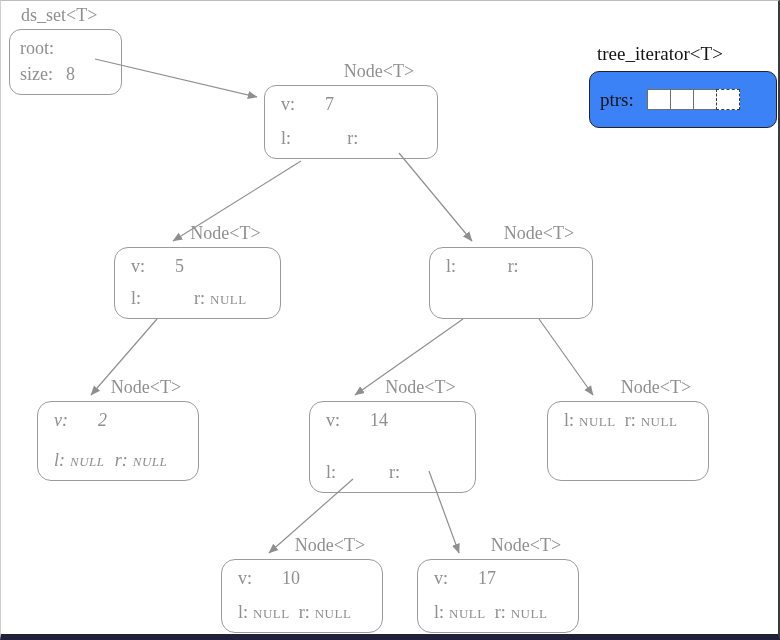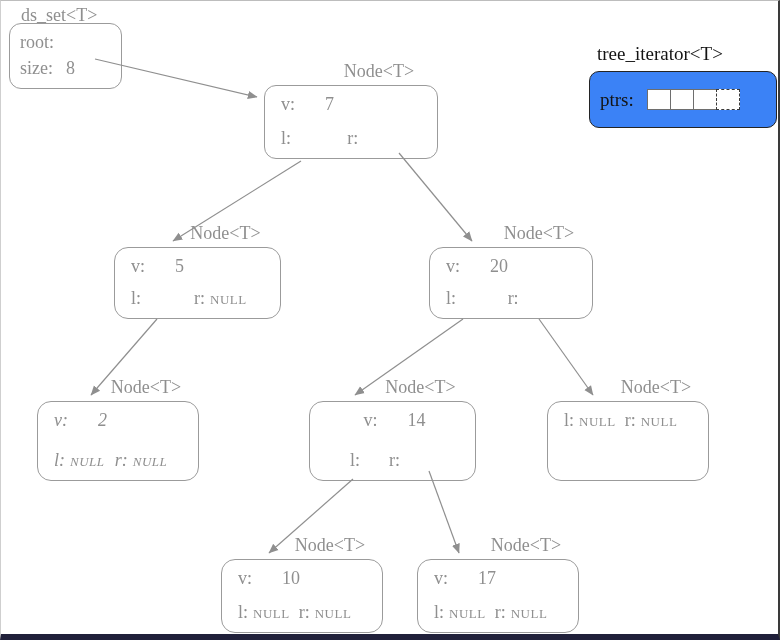--- a/index.html
+++ b/index.html
@@ -6,21 +6,21 @@
   html,body { width:780px; height:640px; background:#fff; }
   body { font-family:"Liberation Serif", serif; }
   .canvas {
     position:relative; width:780px; height:640px; background:#fff;
     border-top:1px solid #bdbdbd; border-left:1px solid #cfcfcf;
     border-right:2px solid #3a3a3a; border-bottom:6px solid #20203a;
     overflow:hidden; color:#8f8f8f;
   }
   .diagram-title { position:absolute; left:20px; top:4px; font-size:18px; color:#8f8f8f; }
   .rootbox {
-    position:absolute; left:8px; top:22px; width:113px; height:66px;
+    position:absolute; left:8px; top:28px; width:113px; height:66px;
     border:1.6px solid #9b9b9b; border-radius:12px; padding:5px 10px;
     font-size:18px; background:#fff;
   }
   .rootbox .line { line-height:26px; white-space:nowrap; }
   .sizeval { margin-left:13px; }
 
   .it-title { position:absolute; left:596px; top:42px; font-size:19px; color:#141414; }
   .it-box {
     position:absolute; left:588px; top:70px; width:188px; height:57px;
     border:1.6px solid #242424; border-radius:10px; display:flex; align-items:center;
@@ -85,42 +85,41 @@
       <div class="lrrow">
         <span class="lpart"><span>l:</span><span class="null"></span></span>
         <span class="rpart"><span>r:</span><span class="null">NULL</span></span>
       </div>
     </div>
   </div>
 
   <div class="node" style="left:428px; top:222px; width:164px;">
     <div class="node-title">Node&lt;T&gt;</div>
     <div class="node-box" style="height:72px;">
-      <div class="vrow"><span>v:</span><span class="vval">20</span></div>
       <div class="lrrow">
         <span class="lpart"><span>l:</span><span class="null"></span></span>
         <span class="rpart"><span>r:</span><span class="null"></span></span>
       </div>
     </div>
   </div>
 
   <div class="node" style="left:36px; top:376px; width:162px;">
     <div class="node-title">Node&lt;T&gt;</div>
     <div class="node-box" style="height:80px;font-style:italic;">
       <div class="vrow"><span>v:</span><span class="vval">2</span></div>
       <div class="lrrow">
         <span class="lpart"><span>l:</span><span class="null">NULL</span></span>
         <span class="rpart"><span>r:</span><span class="null">NULL</span></span>
       </div>
     </div>
   </div>
 
   <div class="node" style="left:308px; top:376px; width:167px;">
     <div class="node-title">Node&lt;T&gt;</div>
-    <div class="node-box" style="height:80px;text-align:center;">
+    <div class="node-box" style="height:92px;">
       <div class="vrow"><span>v:</span><span class="vval">14</span></div>
       <div class="lrrow">
         <span class="lpart"><span>l:</span><span class="null"></span></span>
         <span class="rpart"><span>r:</span><span class="null"></span></span>
       </div>
     </div>
   </div>
 
   <div class="node" style="left:546px; top:376px; width:162px;">
     <div class="node-title">Node&lt;T&gt;</div>

